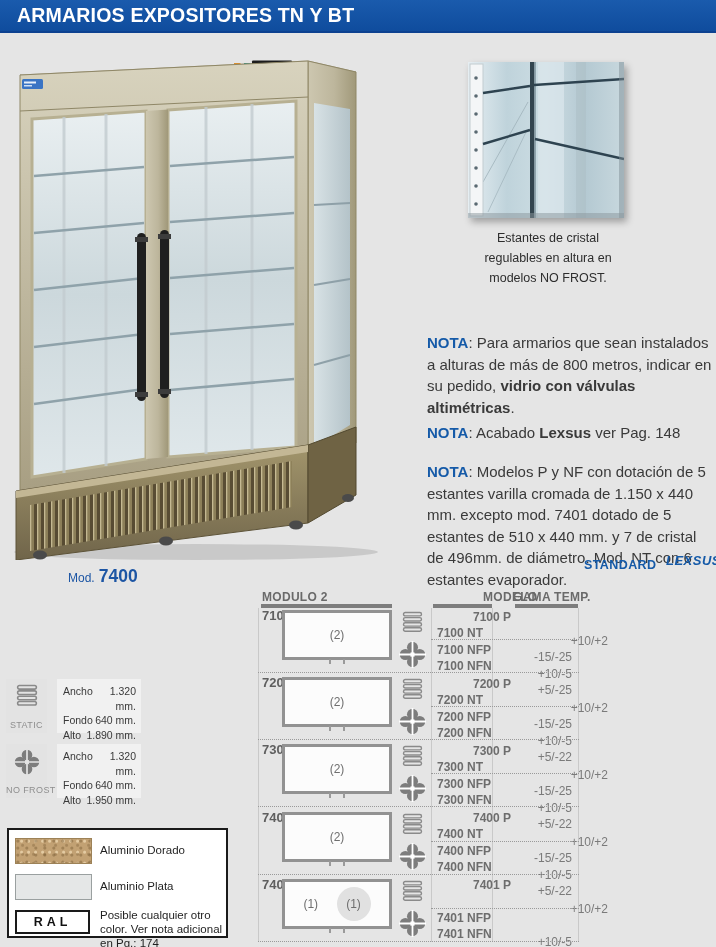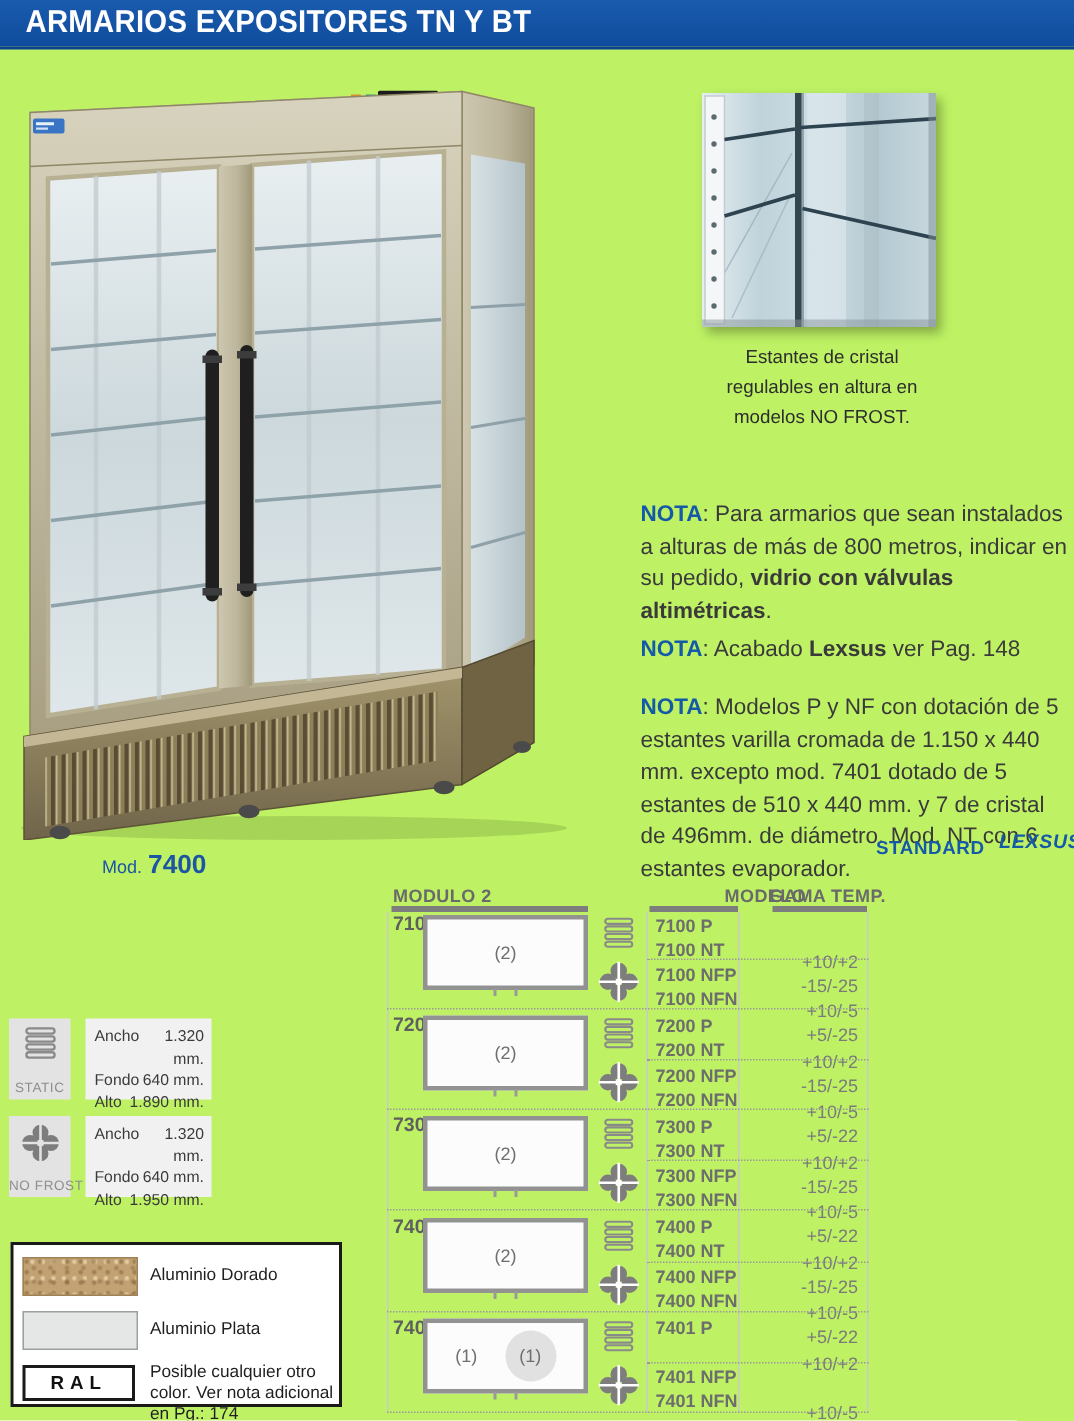--- a/index.html
+++ b/index.html
@@ -1,16 +1,16 @@
 <!DOCTYPE html>
 <html><head>
 <meta charset="utf-8">
 <style>
   html,body{margin:0;padding:0;background:#fff;}
-  .page{position:relative;width:716px;height:947px;background:#bef264;overflow:hidden;
+  .page{position:relative;width:716px;height:947px;background:#e5e5e5;overflow:hidden;
         font-family:"Liberation Sans",sans-serif;color:#3a3a3a;}
 
   
   .titlebar{position:absolute;left:0;top:0;width:716px;height:31px;
             background:linear-gradient(#1a5bad,#0f4c9d);border-bottom:2px solid #0c4190;}
   .title{position:absolute;left:17px;top:3px;font-size:21px;font-weight:bold;color:#fff;
          white-space:nowrap;transform:scaleX(.93);transform-origin:0 50%;letter-spacing:.2px;}
 
   
   .cabinet{position:absolute;left:6px;top:55px;width:396px;height:505px;}
@@ -57,21 +57,21 @@
            justify-content:space-evenly;}
   .dlabel{color:#6f6f6f;font-size:12px;}
   .dcircle{width:34px;height:34px;border-radius:50%;background:#e1e1e1;display:flex;
            align-items:center;justify-content:center;color:#6f6f6f;font-size:12px;}
   .hinge{position:absolute;left:50%;bottom:-7px;transform:translateX(-50%);width:12px;height:5px;
          border-left:2px solid #9a9a9a;border-right:2px solid #9a9a9a;}
   .icon-coil{position:absolute;left:144px;top:5px;}
   .icon-fan{position:absolute;left:141px;top:35px;}
   .mline{position:absolute;left:173px;width:148px;height:15px;display:flex;
          justify-content:space-between;align-items:center;}
-  .ml0{top:3px;}.ml1{top:19px;}.ml2{top:36px;gap:10px;}.ml3{top:52px;}
+  .ml0{top:3px;padding-left:36px;}.ml1{top:19px;}.ml2{top:36px;gap:10px;}.ml3{top:52px;}
   .mname{padding-left:6px;font-size:12px;font-weight:bold;color:#6d6d6d;white-space:nowrap;}
   .mtemp{padding-right:7px;font-size:12px;color:#7a7a7a;white-space:nowrap;margin-top:48px;}
   .dot-mid{position:absolute;left:173px;width:148px;top:33px;border-top:1px dotted #9a9a9a;}
   .dot-bot{position:absolute;left:0;width:321px;top:66px;border-top:1px dotted #9a9a9a;}
 
   
   .spec-icon-cell{position:absolute;left:6px;width:41px;height:54px;background:#e3e3e3;}
   .spec-text-cell{position:absolute;left:57px;width:84px;height:54px;background:#f1f1f1;
                   box-sizing:border-box;padding:5px 5px 0 6px;}
   .sb1{top:679px;} .sb2{top:744px;}

